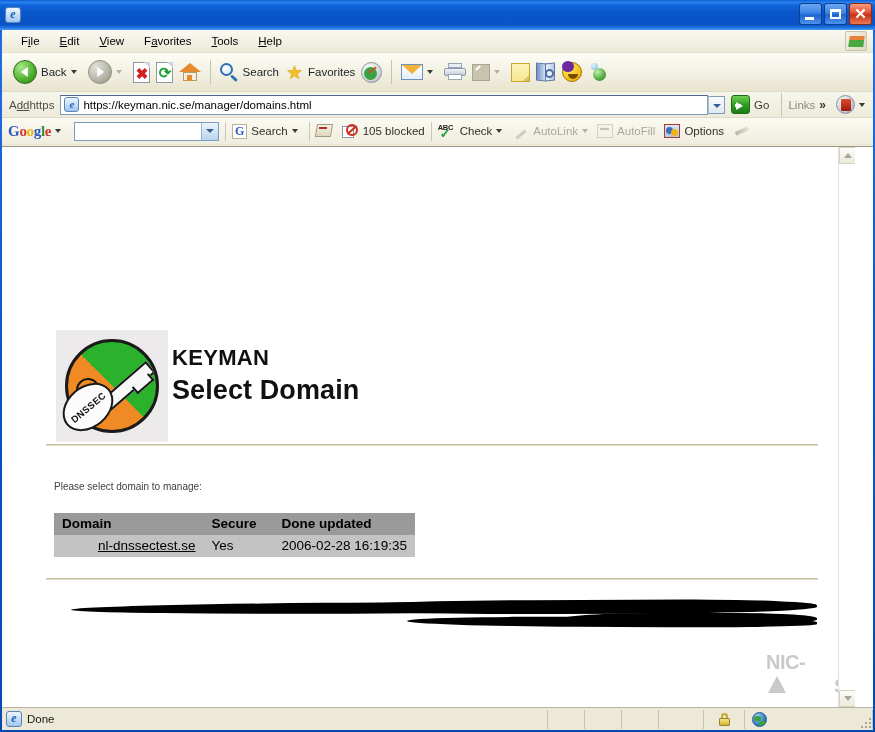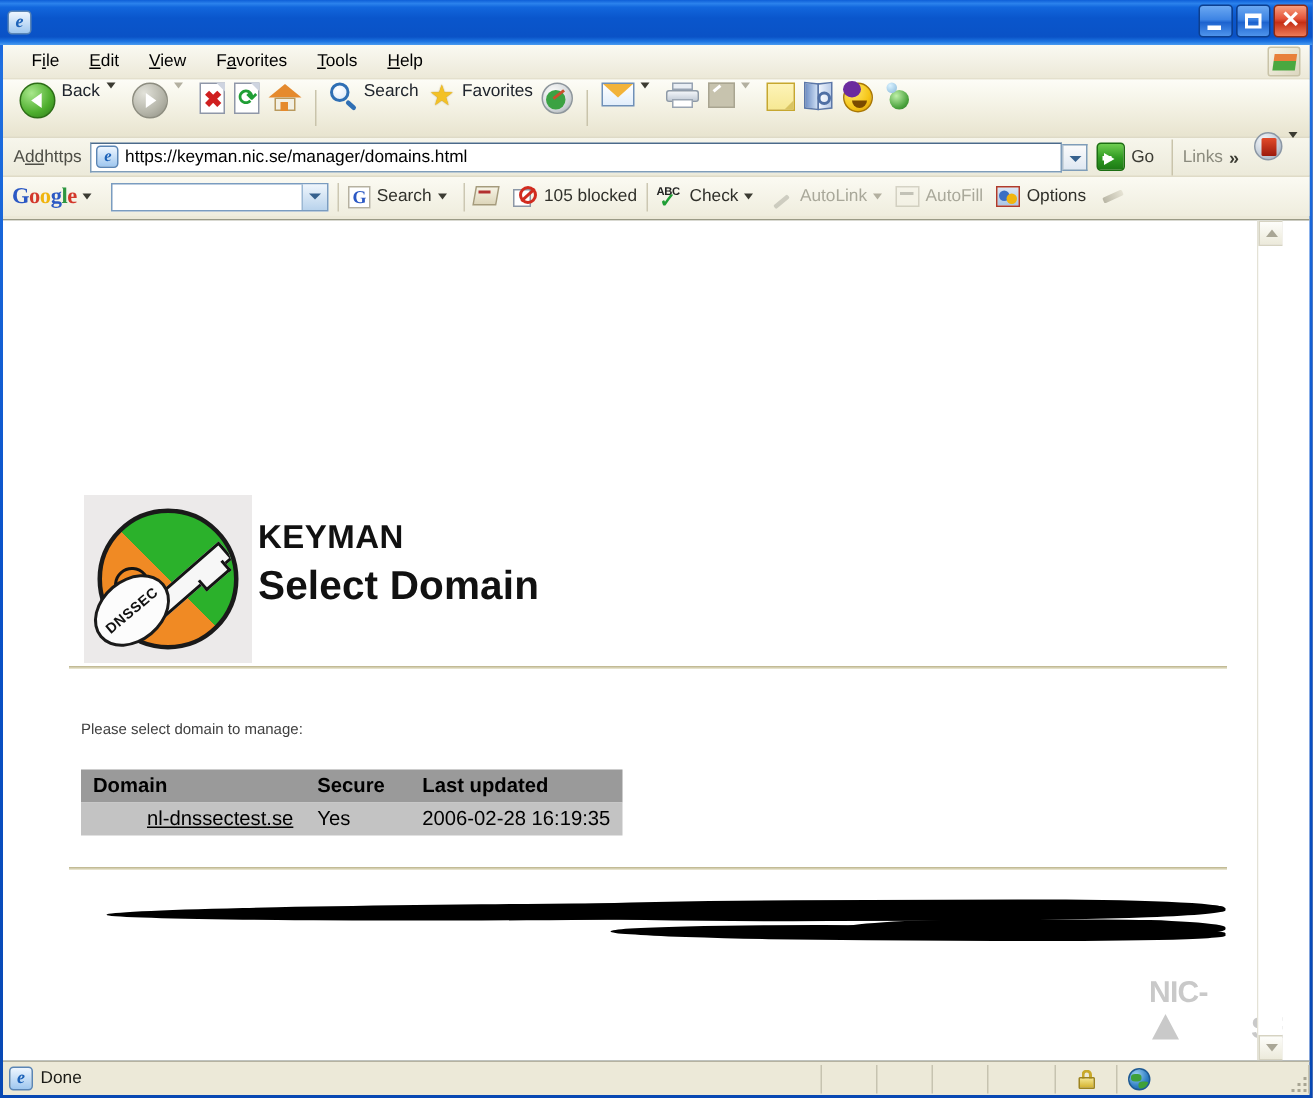--- a/index.html
+++ b/index.html
@@ -93,21 +93,21 @@
     background:linear-gradient(to bottom,#e8803a 0%,#e8803a 40%,#4aa840 40%,#4aa840 100%);
     transform:skewX(-8deg);
   }
 
   
   #toolbar{
     height:38px;display:flex;align-items:center;padding-left:8px;
     background:linear-gradient(to bottom,#fdfdf7 0%,#f3f1e3 50%,#e8e4cf 100%);
     border-bottom:1px solid #dedaC6;
   }
-  .tb-btn{display:flex;height:34px;padding:0 3px;cursor:default;}
+  .tb-btn{display:flex;align-items:center;height:34px;padding:0 3px;cursor:default;}
   .tb-label{font-size:11.5px;color:#20252d;margin-left:4px;white-space:nowrap;}
   .tb-sep{width:1px;height:24px;background:#c9c4ab;margin:0 6px;}
   .tb-caret{
     width:0;height:0;border-left:3.5px solid transparent;border-right:3.5px solid transparent;
     border-top:4px solid #3b3b32;margin:0 5px 0 4px;
   }
   .tb-caret.dim{border-top-color:#b3b0a0;}
 
   .ico{position:relative;flex:0 0 auto;}
   
@@ -758,21 +758,21 @@
 
       <div class="hr" id="hr1"></div>
 
       <div id="instr">Please select domain to manage:</div>
 
       <table id="domtable">
         <thead>
           <tr>
             <th class="col-domain">Domain</th>
             <th class="col-secure">Secure</th>
-            <th>Last updated</th>
+            <th>Done updated</th>
           </tr>
         </thead>
         <tbody>
           <tr>
             <td><a href="#">nl-dnssectest.se</a></td>
             <td>Yes</td>
             <td>2006-02-28 16:19:35</td>
           </tr>
         </tbody>
       </table>

